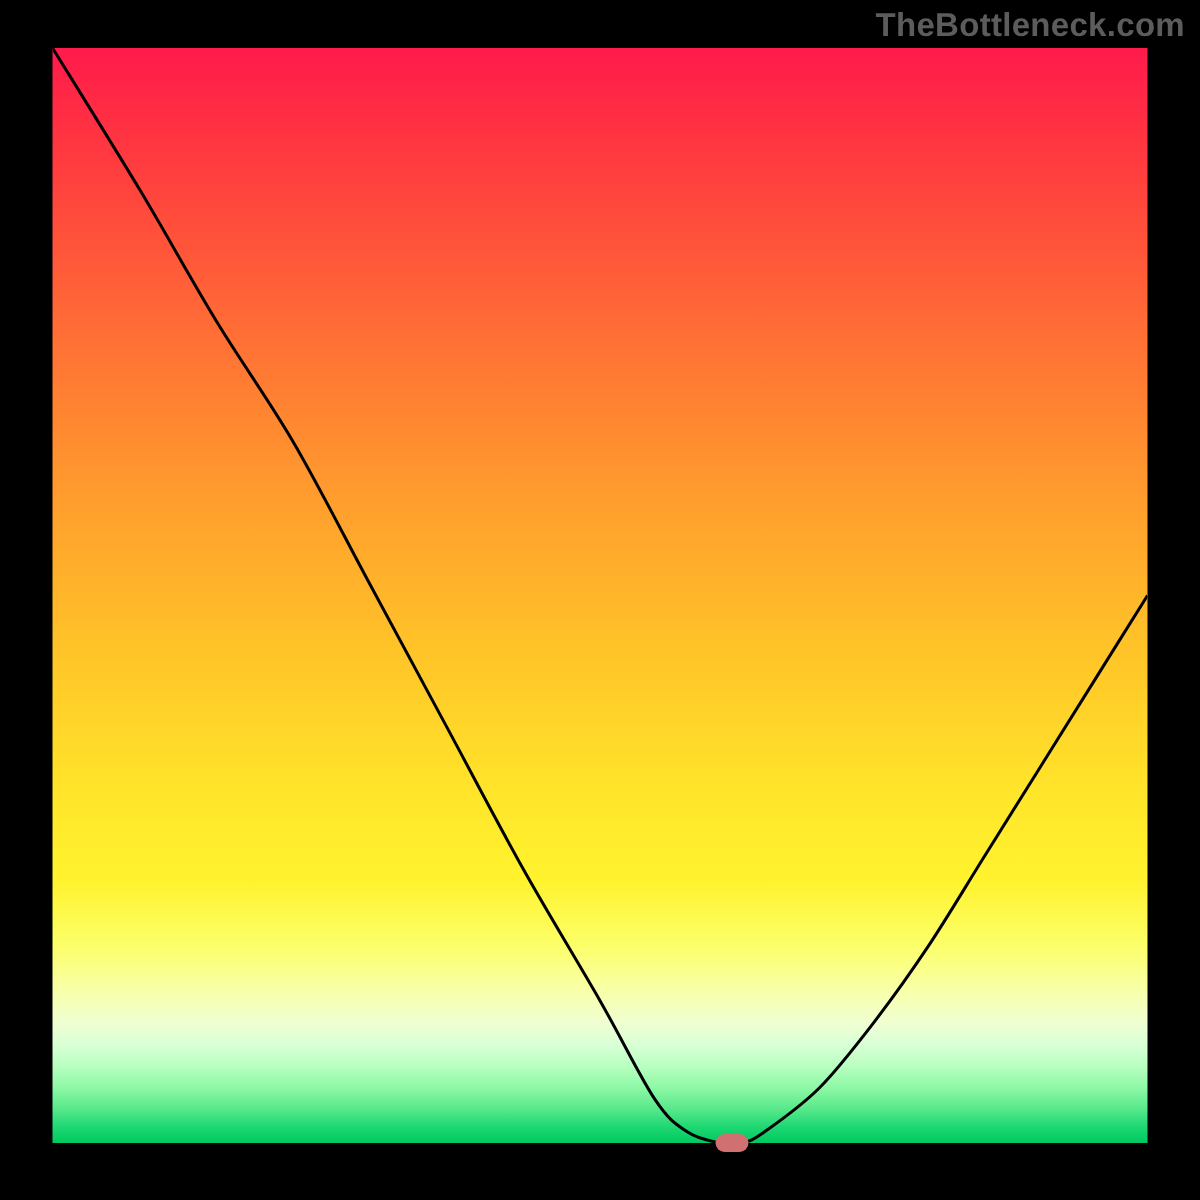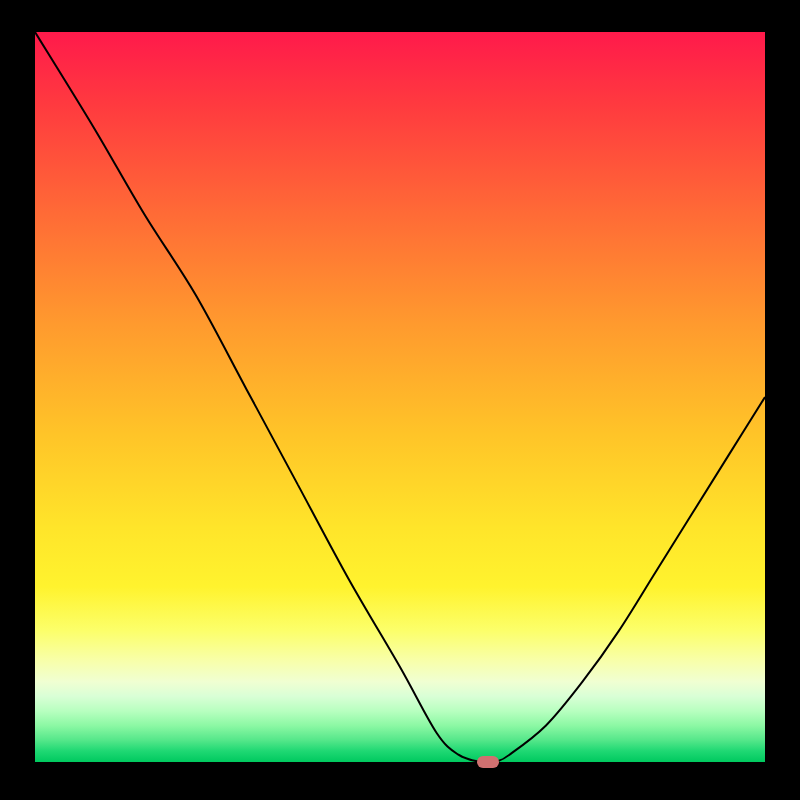--- a/index.html
+++ b/index.html
@@ -66,20 +66,21 @@
     height: 12px;
     border-radius: 6px;
     background: #d07070;
     transform: translate(-50%, -50%);
   }
 </style>
 </head>
 <body>
 
 <div class="frame">
+  <div class="attribution">TheBottleneck.com</div>
 
   <div class="plot-area">
     <div class="gradient"></div>
     <svg class="curve" viewBox="0 0 100 100" preserveAspectRatio="none">
       <path id="curve-path" fill="none" stroke="#000000" stroke-width="0.35" vector-effect="non-scaling-stroke" d="M 0 0 C 1.3333333333333333 2.1666666666666665, 5.5 8.833333333333332, 8 13 C 10.5 17.166666666666668, 12.666666666666666 21.166666666666668, 15 25 C 17.333333333333332 28.833333333333332, 19.666666666666668 32, 22 36 C 24.333333333333332 40, 26.666666666666664 44.666666666666664, 28.999999999999996 49 C 31.33333333333333 53.333333333333336, 33.666666666666664 57.666666666666664, 36 62 C 38.333333333333336 66.33333333333333, 40.666666666666664 70.83333333333333, 43 75 C 45.333333333333336 79.16666666666667, 48 83.5, 50 87 C 52 90.5, 53.66666666666667 94, 55.00000000000001 96 C 56.33333333333334 98, 56.99999999999999 98.33333333333333, 57.99999999999999 99 C 58.99999999999999 99.66666666666667, 60.166666666666664 99.83333333333333, 61 100 C 61.833333333333336 100.16666666666667, 62.333333333333336 100.16666666666667, 63 100 C 63.666666666666664 99.83333333333333, 63.833333333333336 99.83333333333333, 65 99 C 66.16666666666667 98.16666666666667, 68.33333333333333 96.66666666666667, 70 95 C 71.66666666666667 93.33333333333333, 73.33333333333333 91.16666666666667, 75 89 C 76.66666666666667 86.83333333333333, 78.33333333333333 84.5, 80 82 C 81.66666666666667 79.5, 83.33333333333333 76.66666666666667, 85 74 C 86.66666666666667 71.33333333333333, 88.33333333333333 68.66666666666667, 90 66 C 91.66666666666667 63.333333333333336, 93.33333333333333 60.666666666666664, 95 58 C 96.66666666666667 55.333333333333336, 99.16666666666667 51.333333333333336, 100 50" style="stroke-width: 2px;"></path>
     </svg>
     <div class="marker" id="marker" style="left: 62%; top: 100%; background: rgb(208, 112, 112);"></div>
   </div>
 </div>
 

